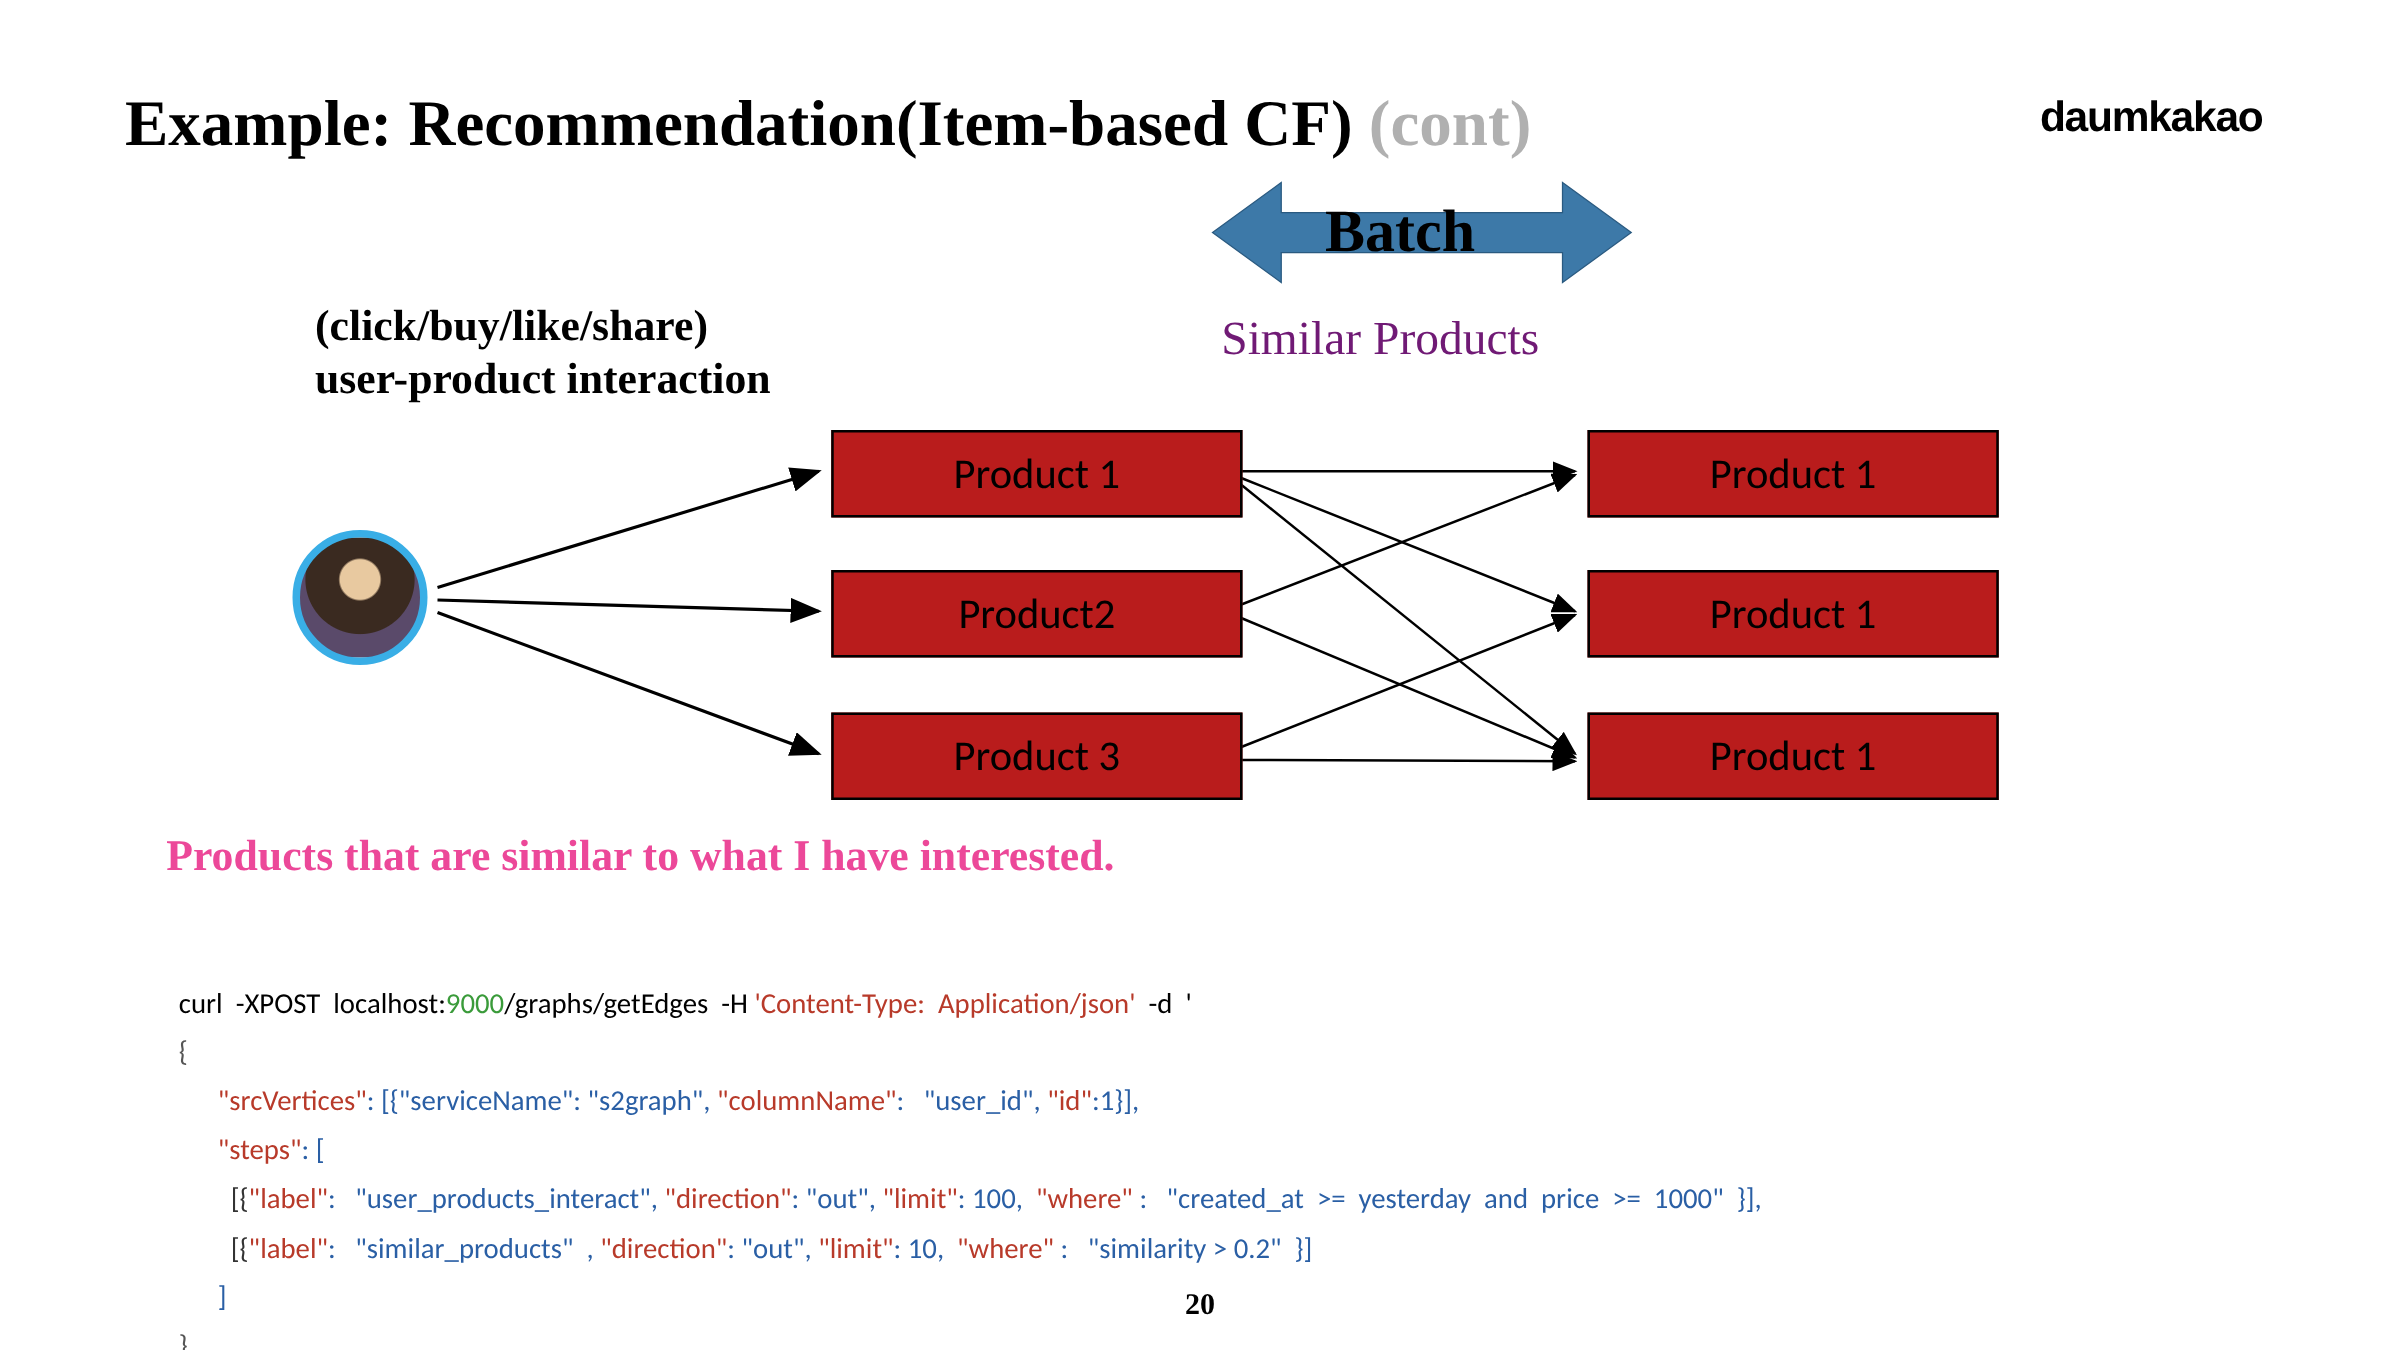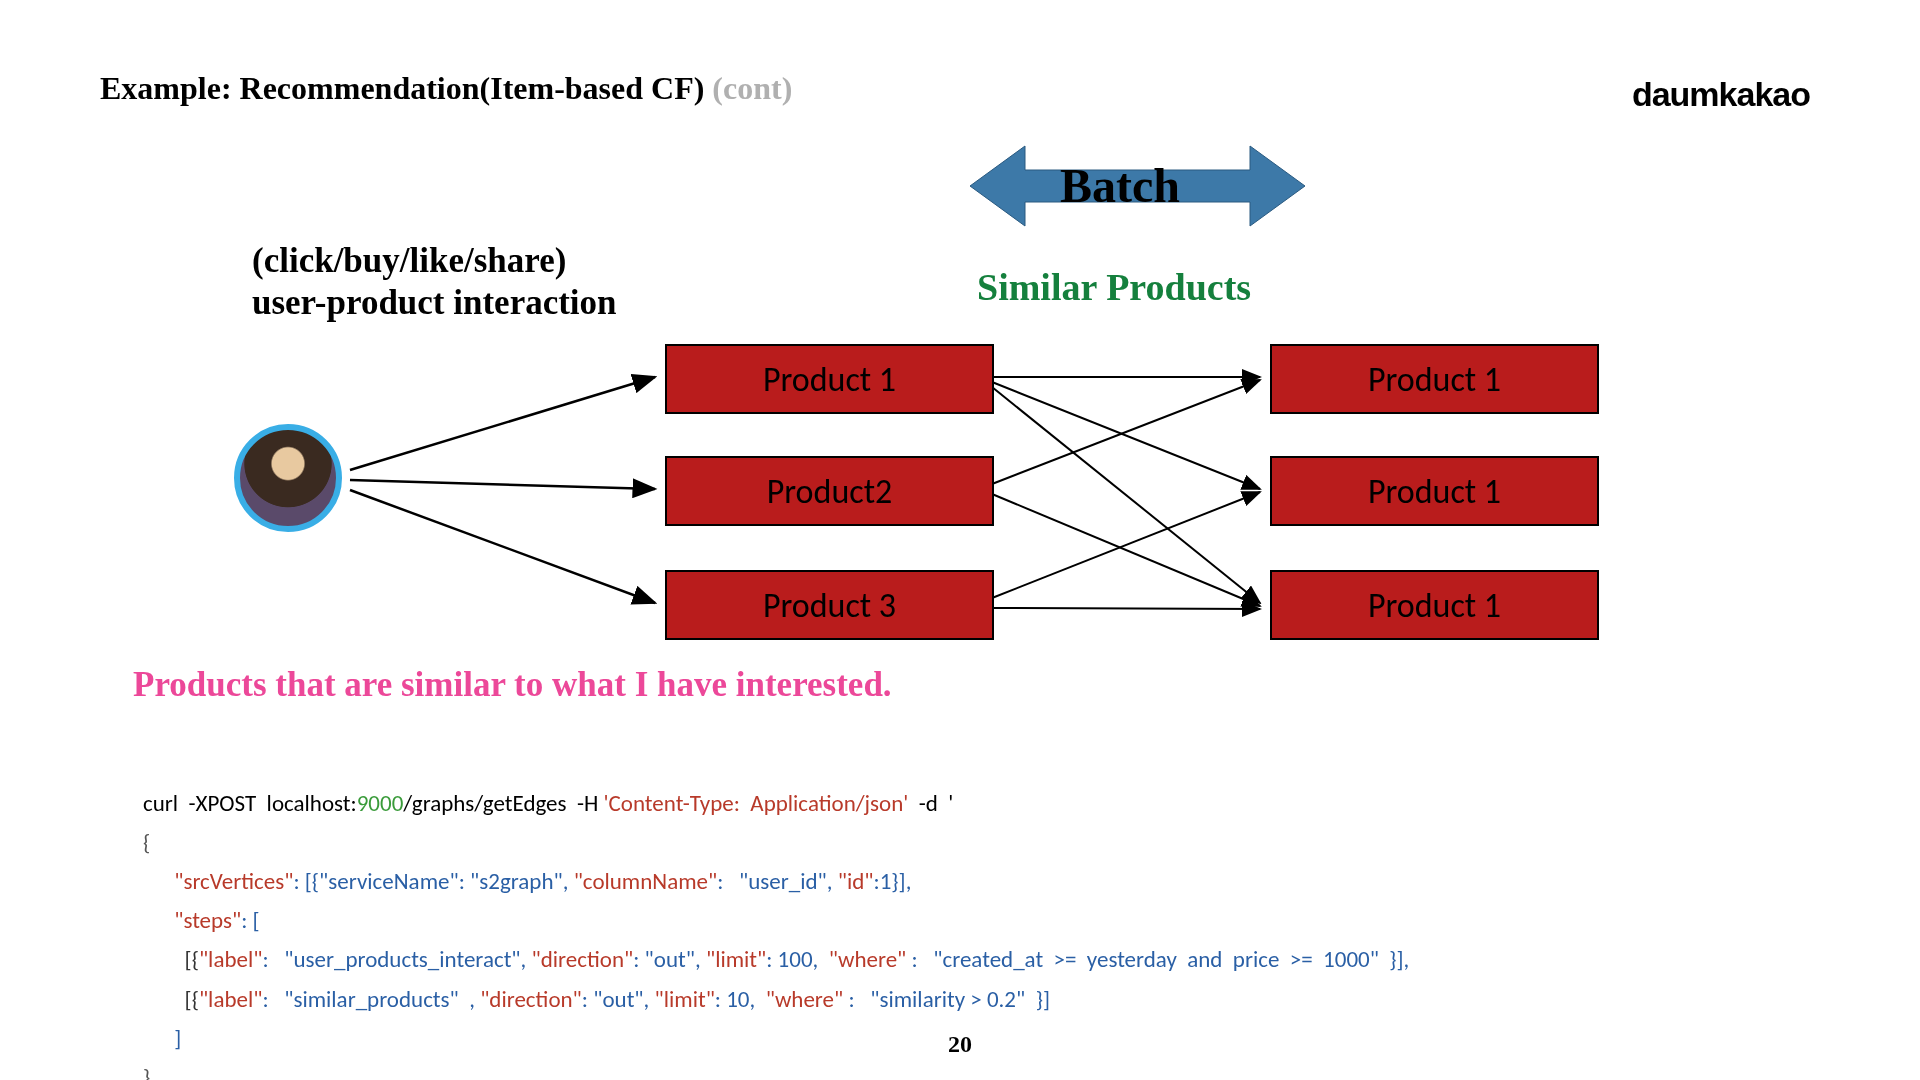--- a/index.html
+++ b/index.html
@@ -13,21 +13,21 @@
   }
   .slide {
     position: relative;
     width: 1920px;
     height: 1080px;
   }
   .title {
     position: absolute;
     left: 100px;
     top: 70px;
-    font-size: 32px;
+    font-size: 52px;
     font-weight: bold;
     color: #000;
   }
   .title .cont {
     color: #b0b0b0;
   }
   .branding {
     position: absolute;
     right: 110px;
     top: 75px;
@@ -51,24 +51,24 @@
     left: 252px;
     top: 240px;
     font-size: 35px;
     font-weight: bold;
     color: #000;
     line-height: 1.2;
   }
   .similar-label {
     position: absolute;
     left: 977px;
-    top: 265px;
+    top: 249px;
     font-size: 38px;
-    font-weight: bold;
-    color: #15803d;
+    font-weight: normal;
+    color: #701a75;
   }
   .avatar {
     position: absolute;
     left: 234px;
     top: 424px;
     width: 108px;
     height: 108px;
     border-radius: 50%;
     background: radial-gradient(circle at 50% 35%, #e8c9a0 0 20%, #3a2a20 22% 55%, #5a4a6a 56% 100%);
     border: 6px solid #39aee6;

